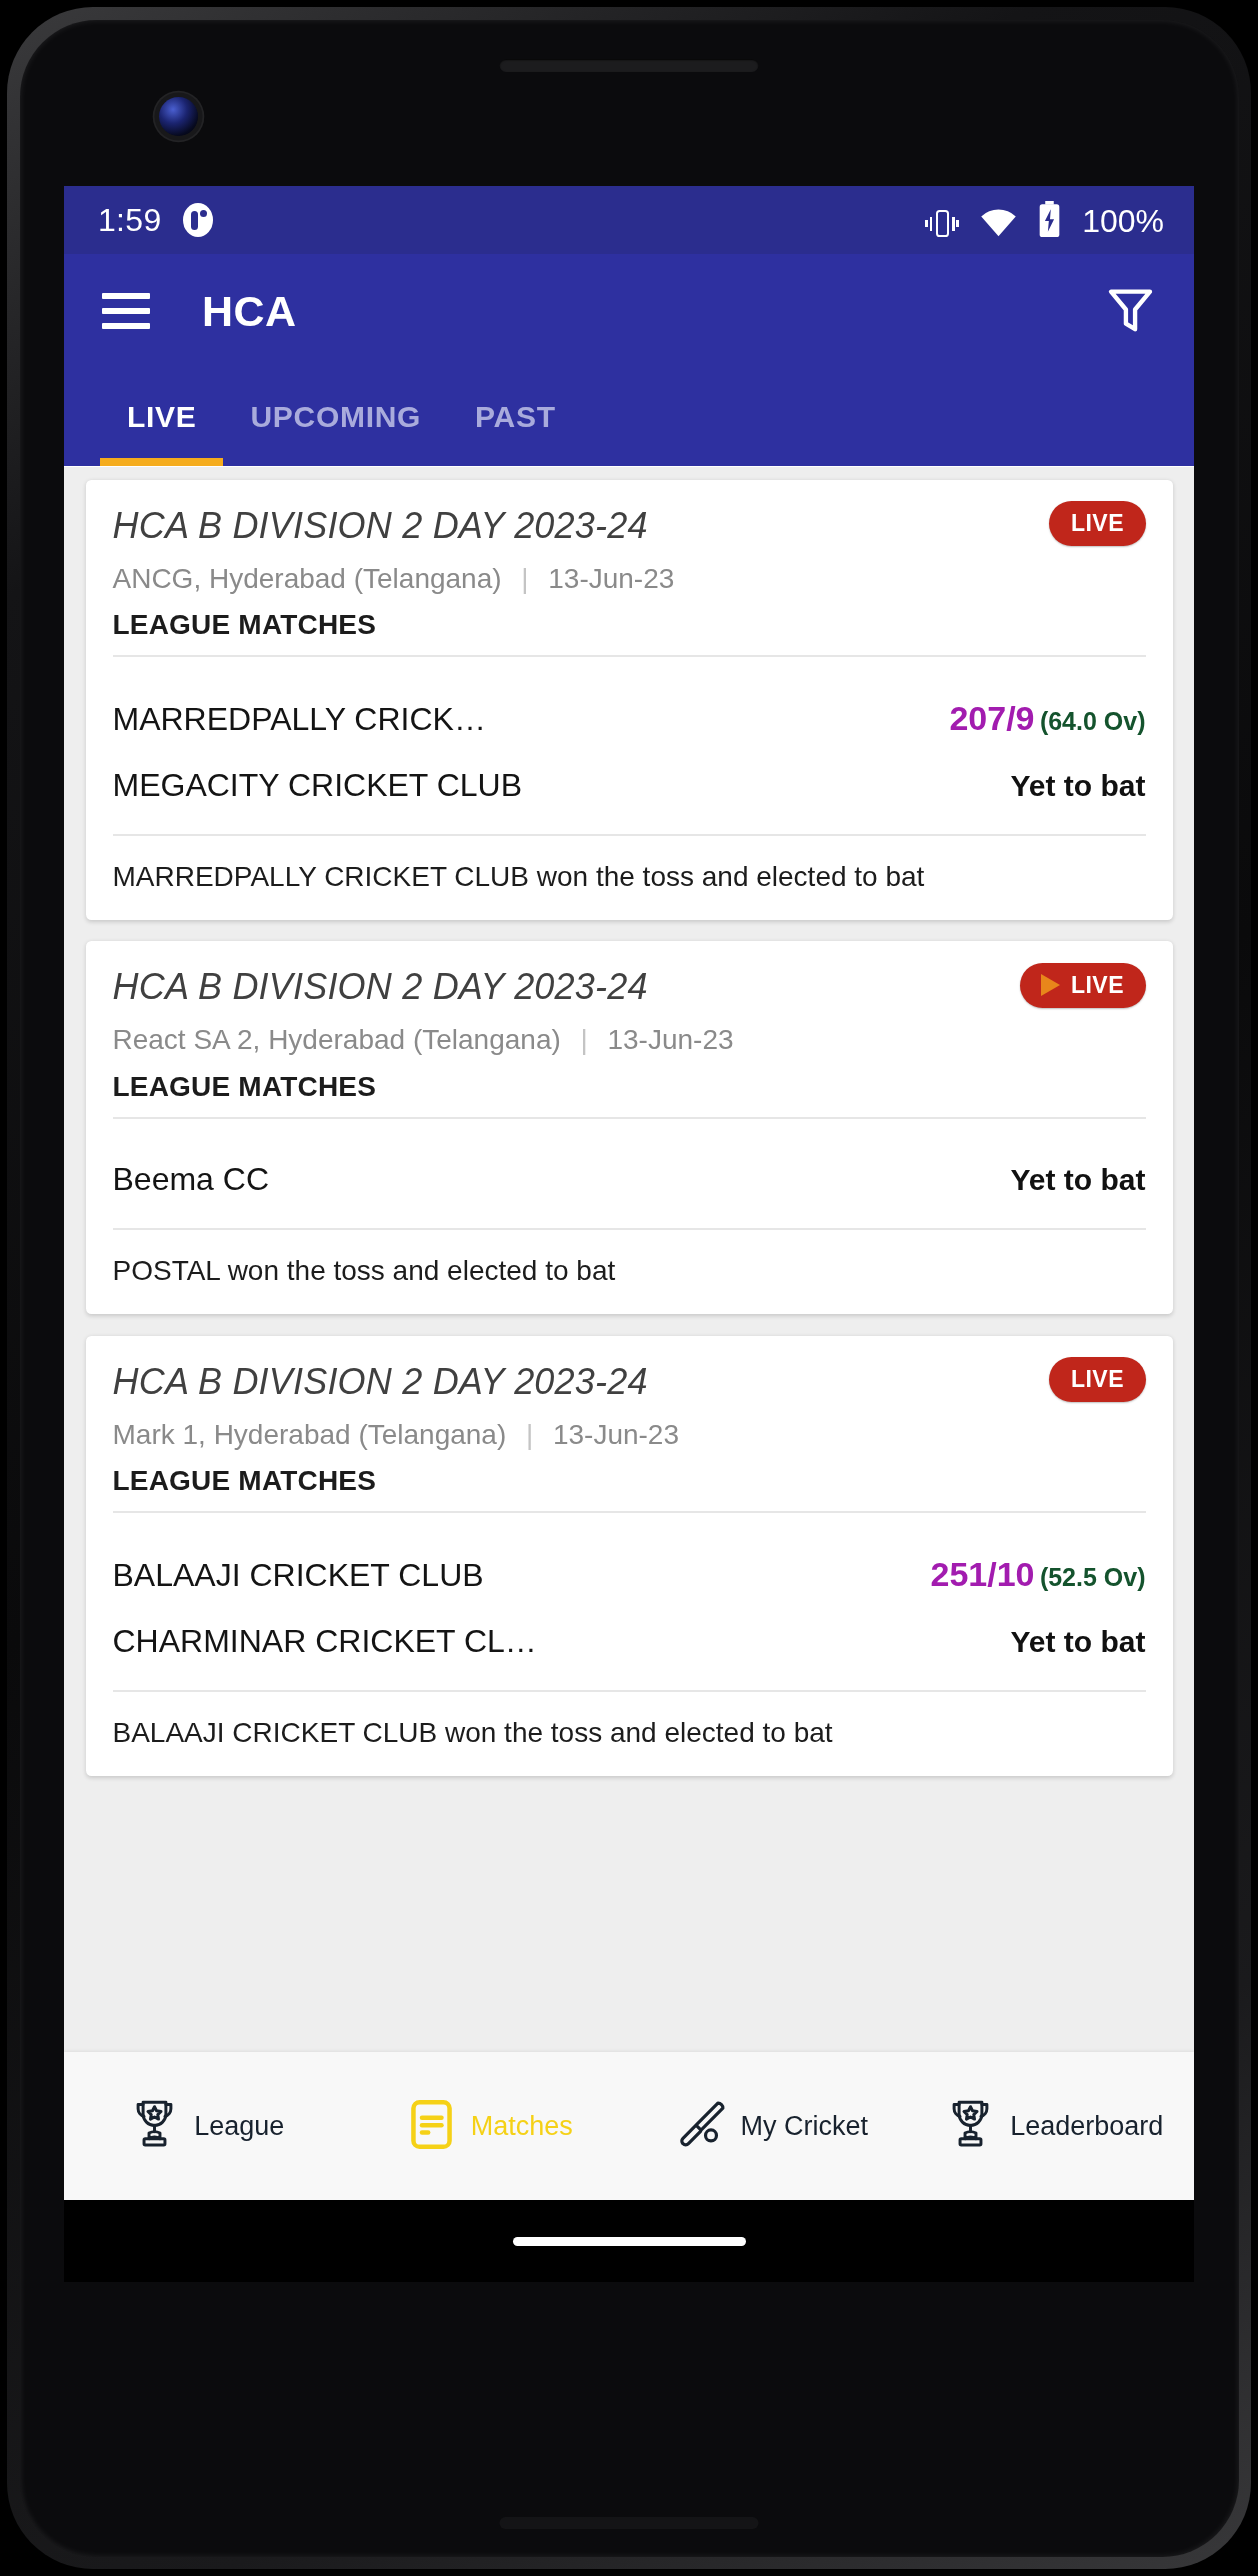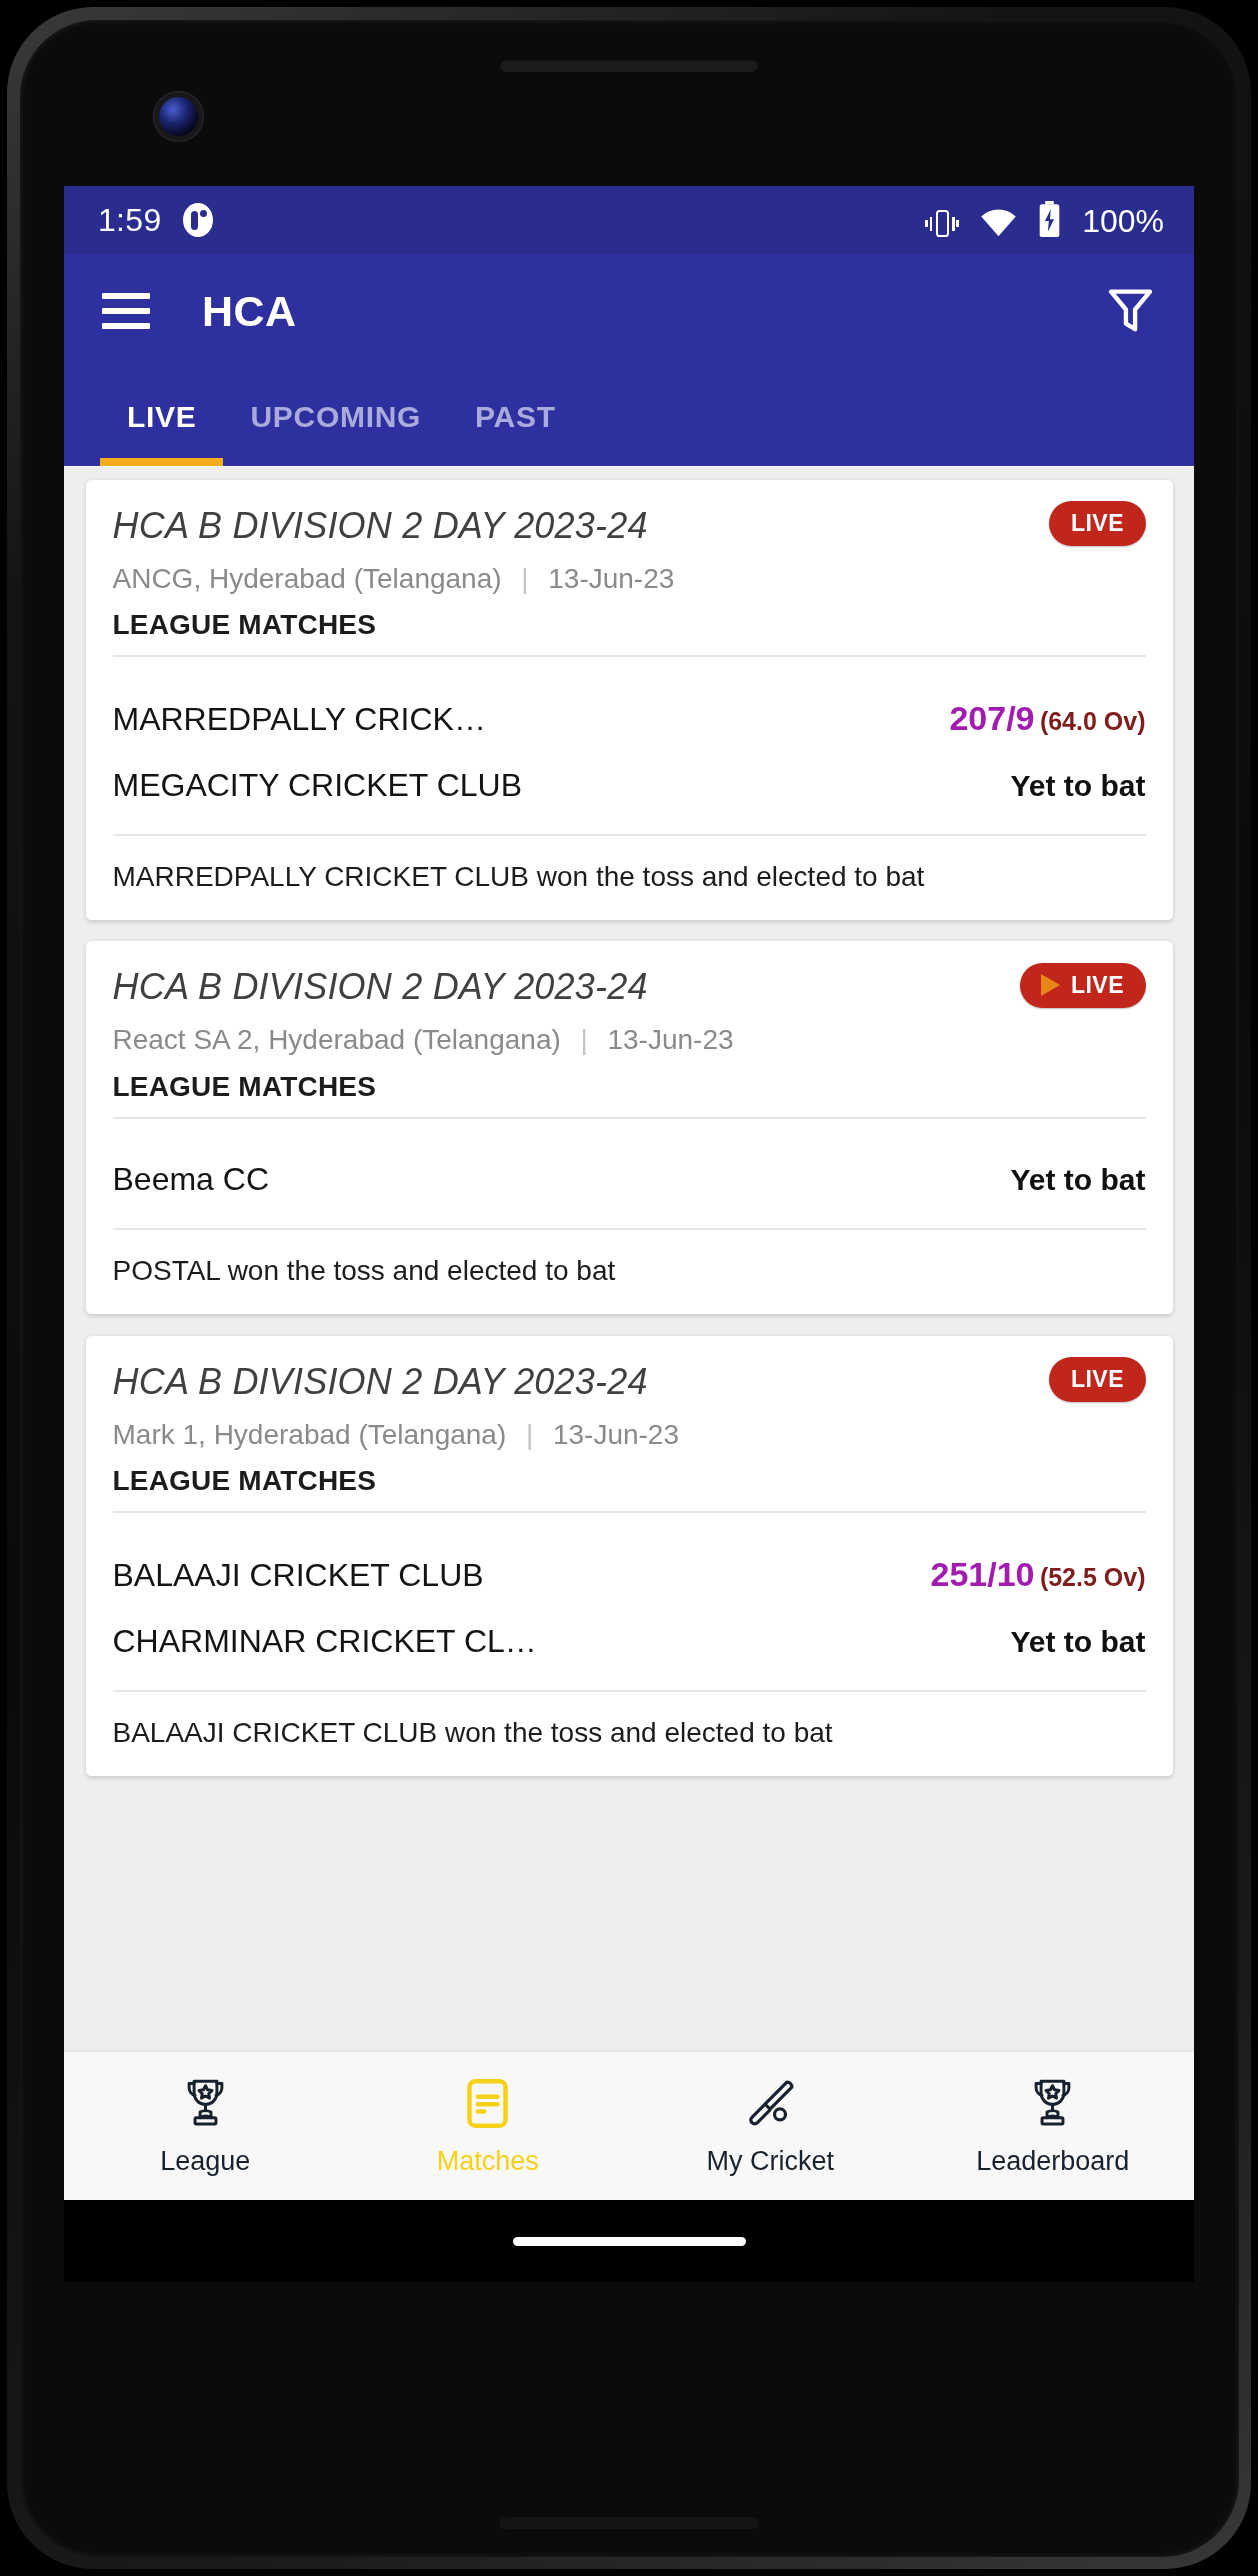--- a/index.html
+++ b/index.html
@@ -257,21 +257,21 @@
   }
   .team-score { white-space: nowrap; }
   .score-runs {
     font-size: 34px;
     font-weight: 700;
     color: #a21caf;
   }
   .score-overs {
     font-size: 25px;
     font-weight: 700;
-    color: #7f1d1d;
+    color: #14532d;
     margin-left: 5.4px;
   }
   .yet-to-bat {
     font-size: 30px;
     font-weight: 700;
     color: #111111;
   }
   .toss-note {
     padding: 25px 27px 27px 27px;
     font-size: 28px;
@@ -285,21 +285,21 @@
     width: 1130px;
     height: 148px;
     background: #f8f8f8;
     display: flex;
     align-items: center;
     box-shadow: 0 -0.9px 3.6px rgba(0,0,0,0.08);
   }
   .nav-item {
     flex: 1;
     display: flex;
-    flex-direction: column;
+    flex-direction: row;
     align-items: center;
     justify-content: center;
     gap: 11px;
     cursor: pointer;
   }
   .nav-label { font-size: 27px; color: #18222e; }
   .nav-item.active .nav-label { color: #f5d117; }
 
   
   .gesture-area {

